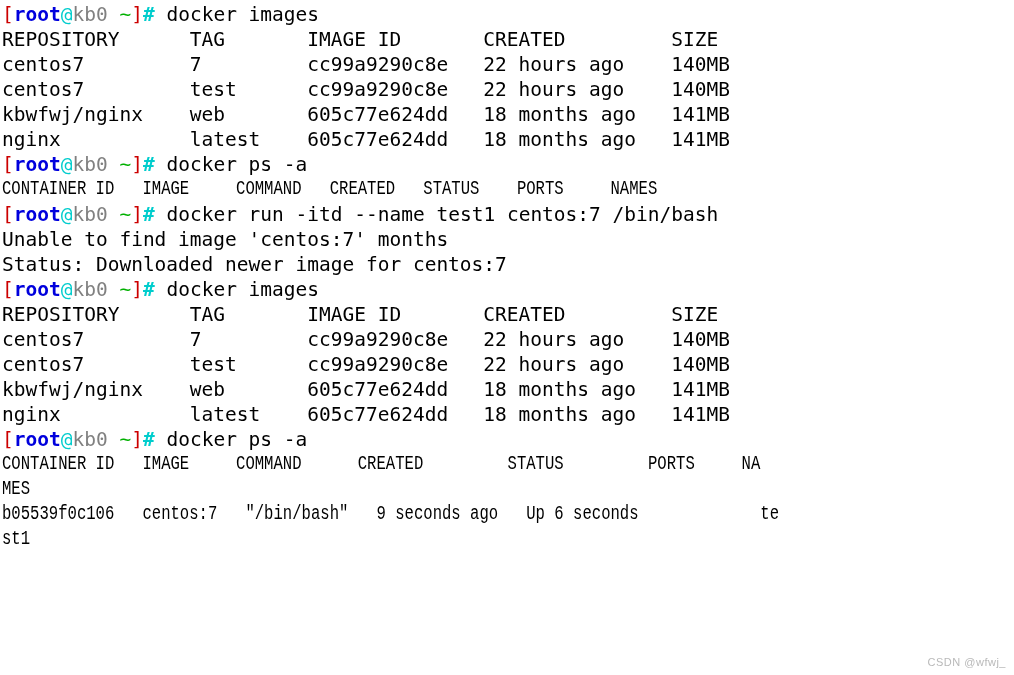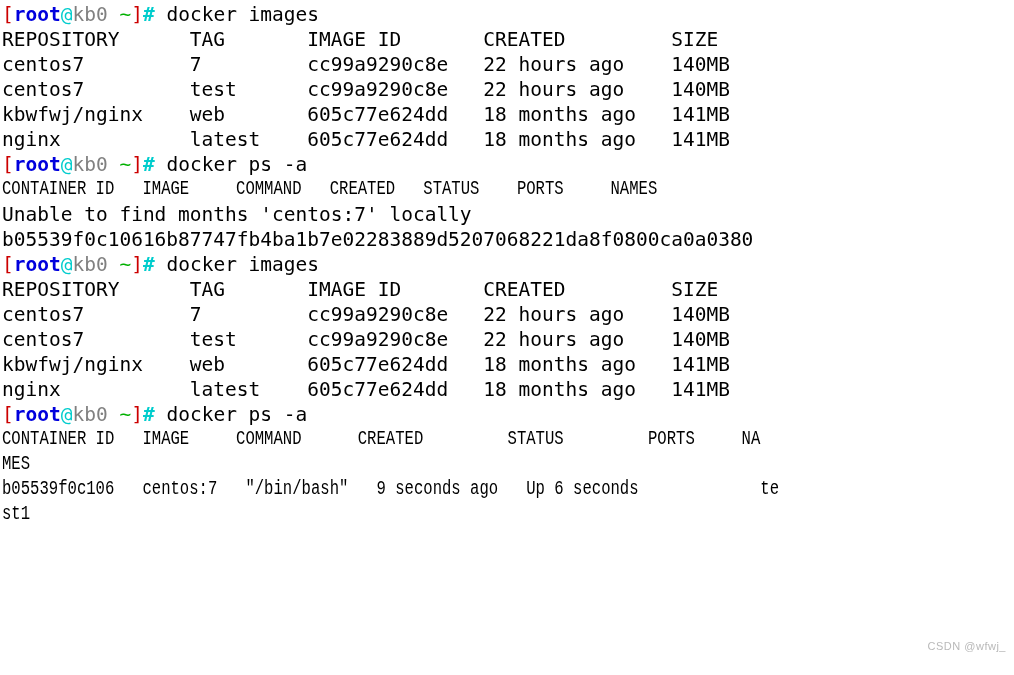--- a/index.html
+++ b/index.html
@@ -52,21 +52,21 @@
   .c-user    { color: #0000dd; font-weight: bold; }
   .c-at      { color: #00cdcd; }
   .c-host    { color: #808080; }
   .c-path    { color: #00b000; }
   .c-hash    { color: #00cdcd; font-weight: bold; }
   .c-cmd     { color: #000000; }
 
   #watermark {
     position: absolute;
     right: 8px;
-    bottom: 23px;
+    bottom: 7px;
     font-family: "Liberation Sans", sans-serif;
     font-size: 11px;
     color: #b9b9b9;
     letter-spacing: 0.5px;
     white-space: pre;
     text-align: right;
   }
 </style>
 </head>
 <body>
@@ -78,23 +78,24 @@
   <div class="line wide">REPOSITORY      TAG       IMAGE ID       CREATED         SIZE</div>
   <div class="line wide">centos7         7         cc99a9290c8e   22 hours ago    140MB</div>
   <div class="line wide">centos7         test      cc99a9290c8e   22 hours ago    140MB</div>
   <div class="line wide">kbwfwj/nginx    web       605c77e624dd   18 months ago   141MB</div>
   <div class="line wide">nginx           latest    605c77e624dd   18 months ago   141MB</div>
 
   <div class="line wide"><span class="c-bracket">[</span><span class="c-user">root</span><span class="c-at">@</span><span class="c-host">kb0</span><span> </span><span class="c-path">~</span><span class="c-bracket">]</span><span class="c-hash">#</span><span class="c-cmd"> docker ps -a</span></div>
 
   <div class="line cond">CONTAINER ID   IMAGE     COMMAND   CREATED   STATUS    PORTS     NAMES</div>
 
+  <div class="line wide"><span class="c-bracket">[</span><span class="c-user">root</span><span class="c-at">@</span><span class="c-host">kb0</span><span> </span><span class="c-path">~</span><span class="c-bracket">]</span><span class="c-hash">#</span><span class="c-cmd"> docker run -itd --name test1 centos:7 /bin/bash</span></div>
 
-  <div class="line wide">Unable to find months 'centos:7' locally</div>
-  <div class="line wide">b05539f0c10616b87747fb4ba1b7e02283889d5207068221da8f0800ca0a0380</div>
+  <div class="line wide">Unable to find image 'centos:7' months</div>
+  <div class="line wide">Status: Downloaded newer image for centos:7</div>
 
   <div class="line wide"><span class="c-bracket">[</span><span class="c-user">root</span><span class="c-at">@</span><span class="c-host">kb0</span><span> </span><span class="c-path">~</span><span class="c-bracket">]</span><span class="c-hash">#</span><span class="c-cmd"> docker images</span></div>
 
   <div class="line wide">REPOSITORY      TAG       IMAGE ID       CREATED         SIZE</div>
   <div class="line wide">centos7         7         cc99a9290c8e   22 hours ago    140MB</div>
   <div class="line wide">centos7         test      cc99a9290c8e   22 hours ago    140MB</div>
   <div class="line wide">kbwfwj/nginx    web       605c77e624dd   18 months ago   141MB</div>
   <div class="line wide">nginx           latest    605c77e624dd   18 months ago   141MB</div>
 
   <div class="line wide"><span class="c-bracket">[</span><span class="c-user">root</span><span class="c-at">@</span><span class="c-host">kb0</span><span> </span><span class="c-path">~</span><span class="c-bracket">]</span><span class="c-hash">#</span><span class="c-cmd"> docker ps -a</span></div>

